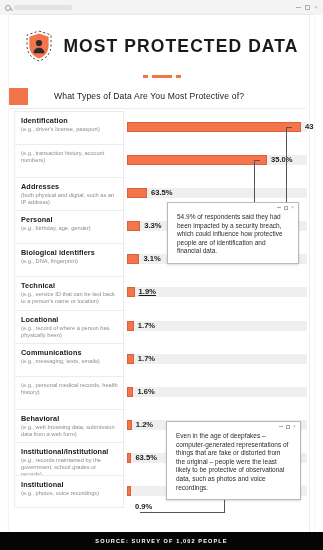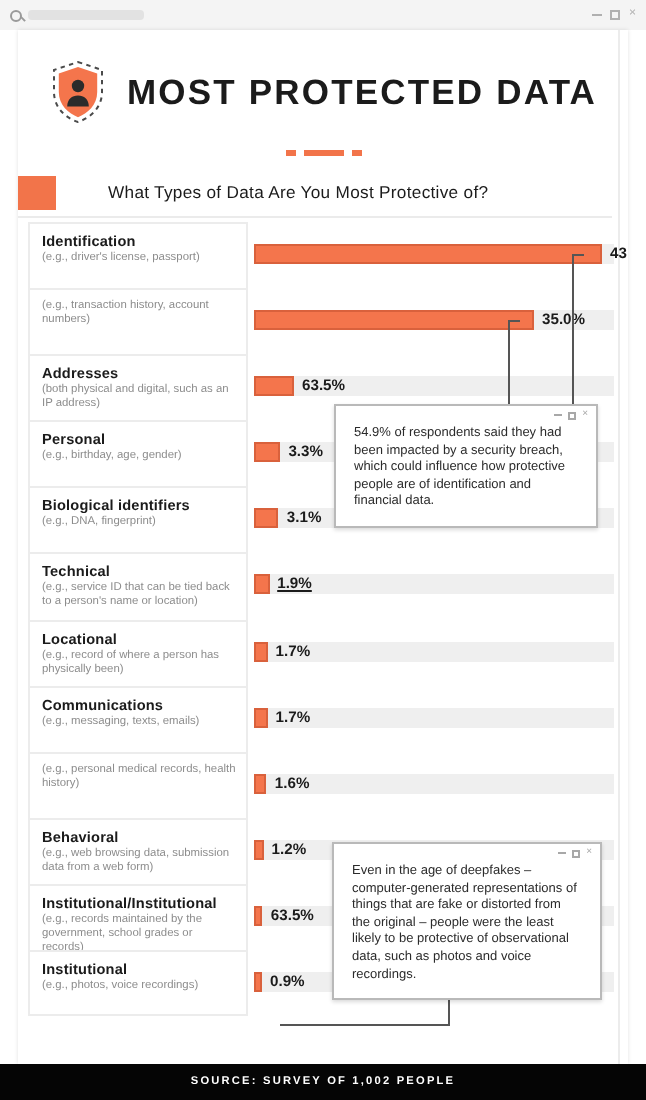--- a/index.html
+++ b/index.html
@@ -285,21 +285,21 @@
             <div class="bar" style="width:4.4px;"></div>
             <div class="val" style="left:121.4px;">63.5%</div>
           </div>
           <div class="row">
             <div class="row-label">
               <div class="cat">Institutional</div>
               <div class="eg">(e.g., photos, voice recordings)</div>
             </div>
             <div class="track"></div>
             <div class="bar" style="width:4px;"></div>
-            <div class="val" style="left:121px;">0.9%</div>
+            <div class="val" style="left:121px;margin-top:16px;">0.9%</div>
           </div>
         </div>
 
     <div class="leader" style="left:277px; top:112px; width:1px; height:76px;"></div>
     <div class="leader" style="left:277px; top:112px; width:6px; height:1px;"></div>
     <div class="leader" style="left:245px; top:145px; width:1px; height:43px;"></div>
     <div class="leader" style="left:245px; top:145px; width:6px; height:1px;"></div>
 
     <div class="tip" style="left:158px; top:187px; width:132px;">
       <div class="tip-bar">

